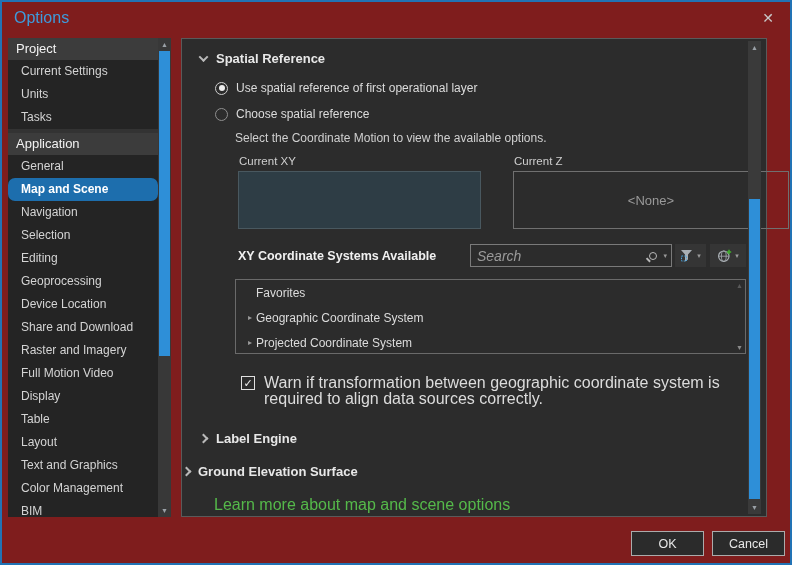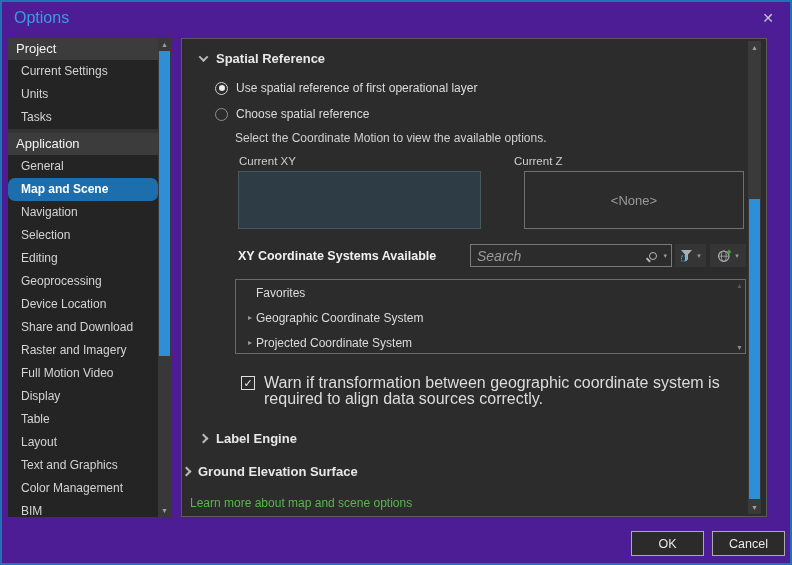--- a/index.html
+++ b/index.html
@@ -1,19 +1,19 @@
 <!DOCTYPE html>
 <html><head>
 <meta charset="utf-8">
 <style>
   * { box-sizing: border-box; margin: 0; padding: 0; }
   html,body { background:#1e1e1e; }
   .dialog {
     position:relative; width:792px; height:565px;
-    background:#4c1d95; border:2px solid #2273B5; overflow:hidden;
+    background:#7f1d1d; border:2px solid #2273B5; overflow:hidden;
     font-family:"Liberation Sans", sans-serif; color:#dcdcdc;
   }
   
   .titlebar { position:absolute; left:0; top:0; right:0; height:34px; }
   .title { position:absolute; left:12px; top:7px; font-size:16px; color:#3E9BDC; }
   .close-btn { position:absolute; right:16px; top:8px; font-size:14px; color:#C8C8C8; cursor:default; }
   
   .sidebar { position:absolute; left:6px; top:36px; width:150px; height:479px; background:#242424; overflow:hidden; }
   .side-header { height:22px; line-height:22px; background:#3C3C3C; color:#F2F2F2; font-size:13px; padding-left:8px; white-space:nowrap; }
   .side-gap { height:4px; background:#333333; }
@@ -30,21 +30,21 @@
   .chev.right { transform:rotate(-45deg); }
   .sec-header { position:absolute; display:flex; align-items:center; gap:9px; font-size:13px; font-weight:bold; color:#E8E8E8; cursor:default; }
   .sr-header { left:18px; top:12px; }
   .radio-row { position:absolute; display:flex; align-items:center; gap:8px; font-size:12px; color:#DCDCDC; }
   .radio { width:13px; height:13px; border-radius:50%; border:1px solid #8f8f8f; position:relative; background:transparent; }
   .radio.checked { border-color:#CFCFCF; }
   .radio.checked::after { content:""; position:absolute; left:2.5px; top:2.5px; width:6px; height:6px; border-radius:50%; background:#EDEDED; }
   .hint { position:absolute; left:53px; top:92px; font-size:12px; color:#D0D0D0; }
   .box-label { position:absolute; font-size:11.5px; color:#CFCFCF; }
   .xy-box { position:absolute; left:56px; top:132px; width:243px; height:58px; background:#2E3D45; border:1px solid #49585F; }
-  .z-box { position:absolute; left:342px; top:132px; width:220px; height:58px; border:1px solid #707070; display:flex; align-items:center; justify-content:center; font-size:13px; color:#9A9A9A; }
+  .z-box { position:absolute; left:331px; top:132px; width:276px; height:58px; border:1px solid #707070; display:flex; align-items:center; justify-content:center; font-size:13px; color:#9A9A9A; }
   .xy-avail { position:absolute; left:56px; top:210px; font-size:12.5px; font-weight:bold; color:#F0F0F0; }
   .search-box { position:absolute; left:288px; top:205px; width:202px; height:23px; border:1px solid #7A7A7A; background:#2C2C2C; display:flex; align-items:center; padding:0 4px 0 6px; }
   .search-box input { flex:1; min-width:0; background:transparent; border:none; outline:none; color:#DCDCDC; font-size:14px; font-style:italic; font-family:"Liberation Sans", sans-serif; }
   .search-box input::placeholder { color:#9a9a9a; font-style:italic; }
   .mag { position:relative; width:8px; height:8px; border:1.5px solid #B8B8B8; border-radius:50%; margin-right:6px; }
   .mag::after { content:""; position:absolute; width:5px; height:1.5px; background:#B8B8B8; transform:rotate(45deg); left:-4px; bottom:-2px; }
   .mini-caret { font-size:7px; color:#9a9a9a; }
   .tool-btn { position:absolute; top:205px; height:23px; background:#353535; display:flex; align-items:center; justify-content:center; gap:3px; }
   .filter-btn { left:493px; width:31px; }
   .globe-btn { left:528px; width:36px; }
@@ -52,21 +52,21 @@
   .cs-row { height:25px; display:flex; align-items:center; font-size:12px; color:#DCDCDC; cursor:default; }
   .cs-expander { width:12px; margin-left:8px; font-size:8px; color:#9a9a9a; text-align:center; }
   .cs-noexp { width:12px; margin-left:8px; }
   .cs-scroll-up { position:absolute; right:2px; top:2px; font-size:7px; color:#5a5a5a; }
   .cs-scroll-down { position:absolute; right:2px; bottom:2px; font-size:7px; color:#8a8a8a; }
   .warn-row { position:absolute; left:59px; top:336px; display:flex; gap:9px; }
   .checkbox { width:14px; height:14px; border:1px solid #E0E0E0; background:#2C2C2C; color:#F0F0F0; font-size:11px; line-height:13px; text-align:center; flex:none; margin-top:1px; }
   .warn-text { font-size:16px; color:#DCDCDC; width:478px; line-height:16px; }
   .le-header { left:18px; top:392px; }
   .ge-header { left:1px; top:425px;gap:8px; }
-  .learn-more { position:absolute; left:8px; top:457px; font-size:12px; color:#55B94A; cursor:default; }
+  .learn-more { position:absolute; left:32px; top:457px; font-size:16px; color:#55B94A; cursor:default; }
   .panel-scroll { position:absolute; right:5px; top:2px; width:13px; height:473px; background:#3A3A3A; }
   .panel-thumb { position:absolute; left:1px; top:158px; width:11px; height:300px; background:#2E8FD8; }
   
   .btn { position:absolute; top:529px; width:73px; height:25px; background:#2B2B2B; border:1px solid #ABABAB; color:#E8E8E8; font-size:12.5px; display:flex; align-items:center; justify-content:center; cursor:default; }
   .ok-btn { left:629px; } .cancel-btn { left:710px; }
 </style>
 </head>
 <body>
 
 <div class="dialog">

